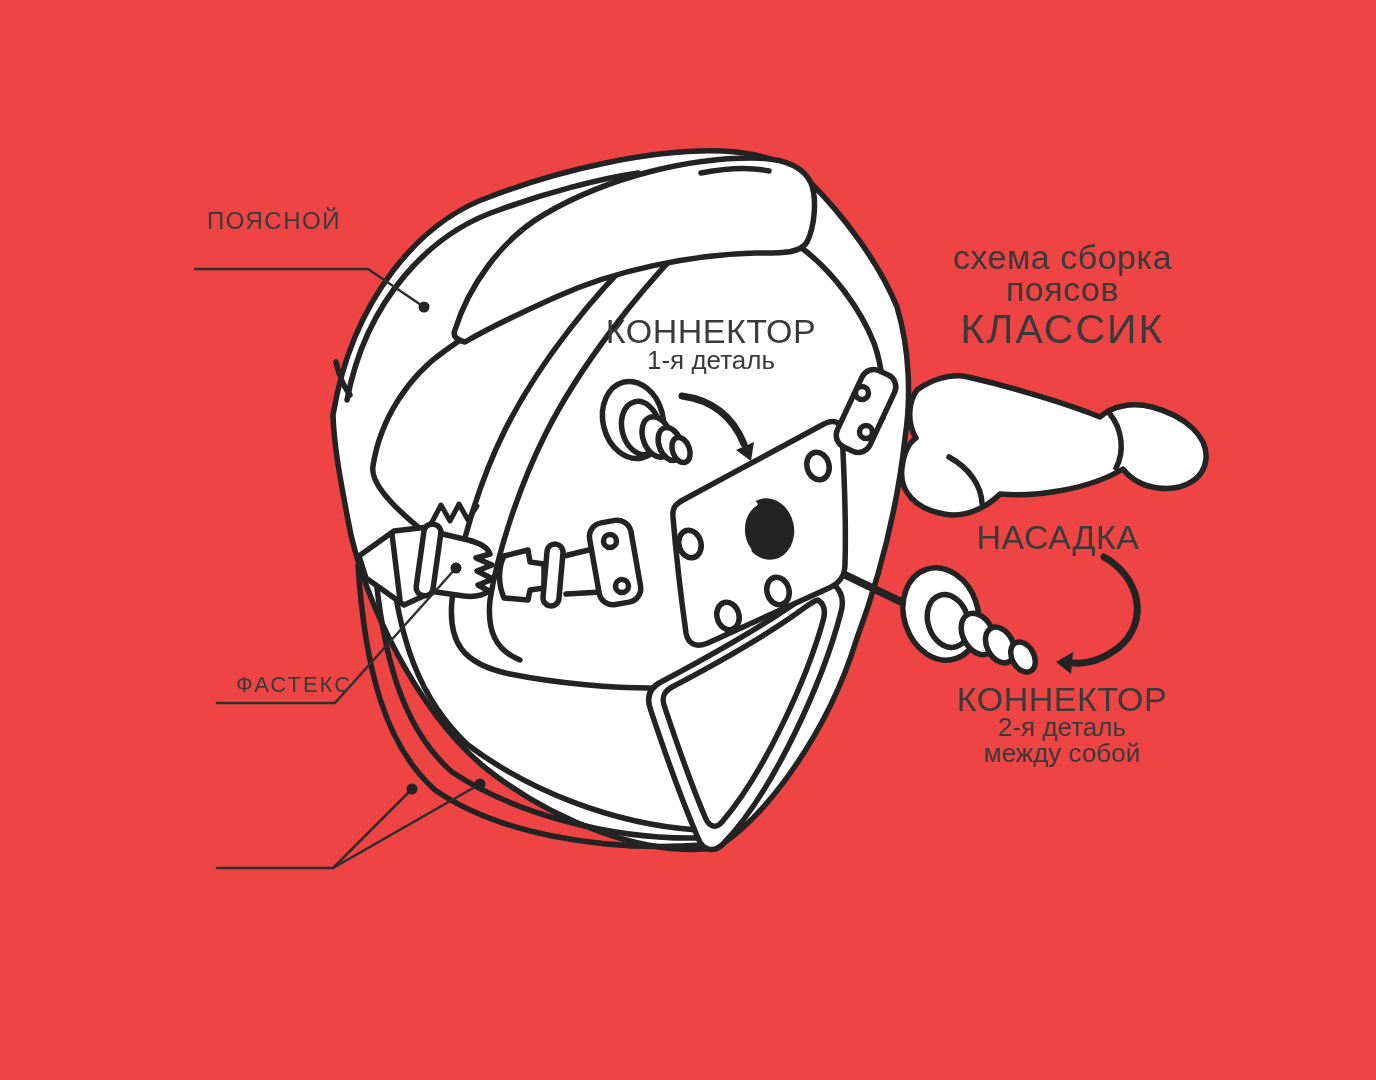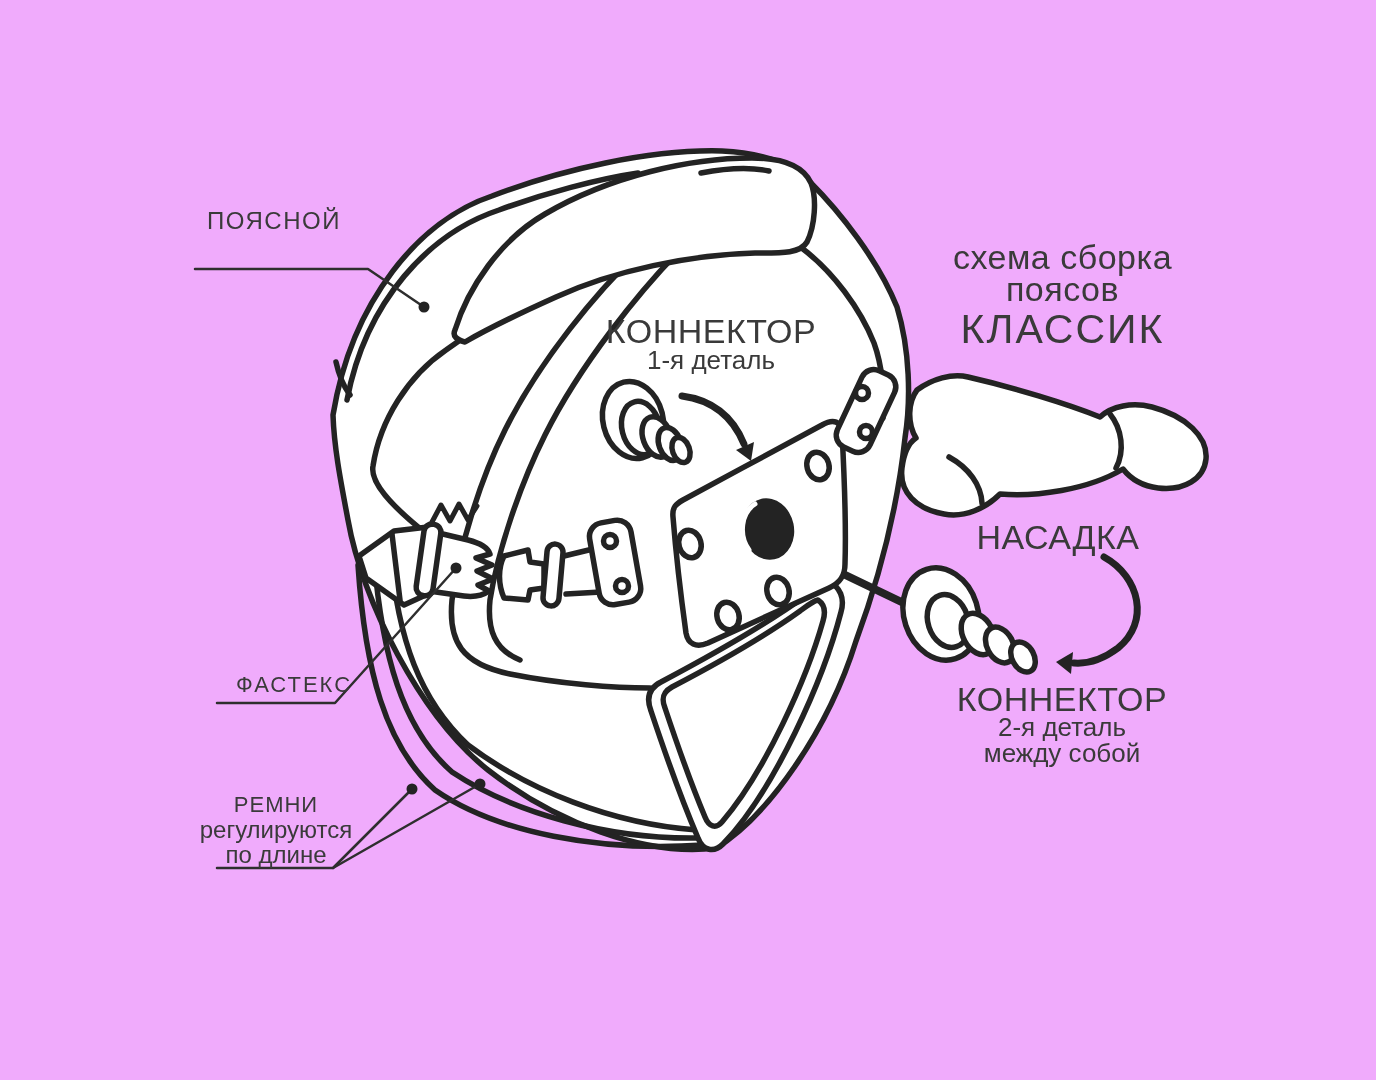--- a/index.html
+++ b/index.html
@@ -1,16 +1,16 @@
 <!DOCTYPE html>
 <html><head>
 <meta charset="utf-8">
 <style>
   html,body{margin:0;padding:0;background:#ffffff;}
-  .stage{position:relative;width:1376px;height:1080px;background:#f0abfc;overflow:hidden;
+  .stage{position:relative;width:1376px;height:1080px;background:#ef4444;overflow:hidden;
          font-family:"Liberation Sans", sans-serif;}
   .stage svg{position:absolute;left:0;top:0;}
   .lbl{position:absolute;color:#3a3a3a;text-align:center;}
   .lbl div{white-space:nowrap;}
   
   .lbl-waist{left:154px;top:206px;width:240px;font-size:24px;line-height:29px;letter-spacing:1.5px;}
   
   .lbl-title{left:920px;top:210px;width:285px;margin-top:31px;}
   .title-small{font-size:34px;line-height:32px;letter-spacing:0.5px;}
   .title-big{font-size:41px;line-height:42px;letter-spacing:2px;margin-top:3px;}
@@ -245,19 +245,14 @@
   <div class="lbl lbl-conn2">
     <div class="lbl-bold">КОННЕКТОР</div>
     <div class="lbl-reg">2-я деталь</div>
     <div class="lbl-reg">между собой</div>
   </div>
 
   <div class="lbl lbl-fastex">
     <div>ФАСТЕКС</div>
   </div>
 
-  <div class="lbl lbl-straps">
-    <div class="straps-caps">РЕМНИ</div>
-    <div class="straps-reg">регулируются</div>
-    <div class="straps-reg">по длине</div>
-  </div>
 
 </div>
 
 </body></html>

